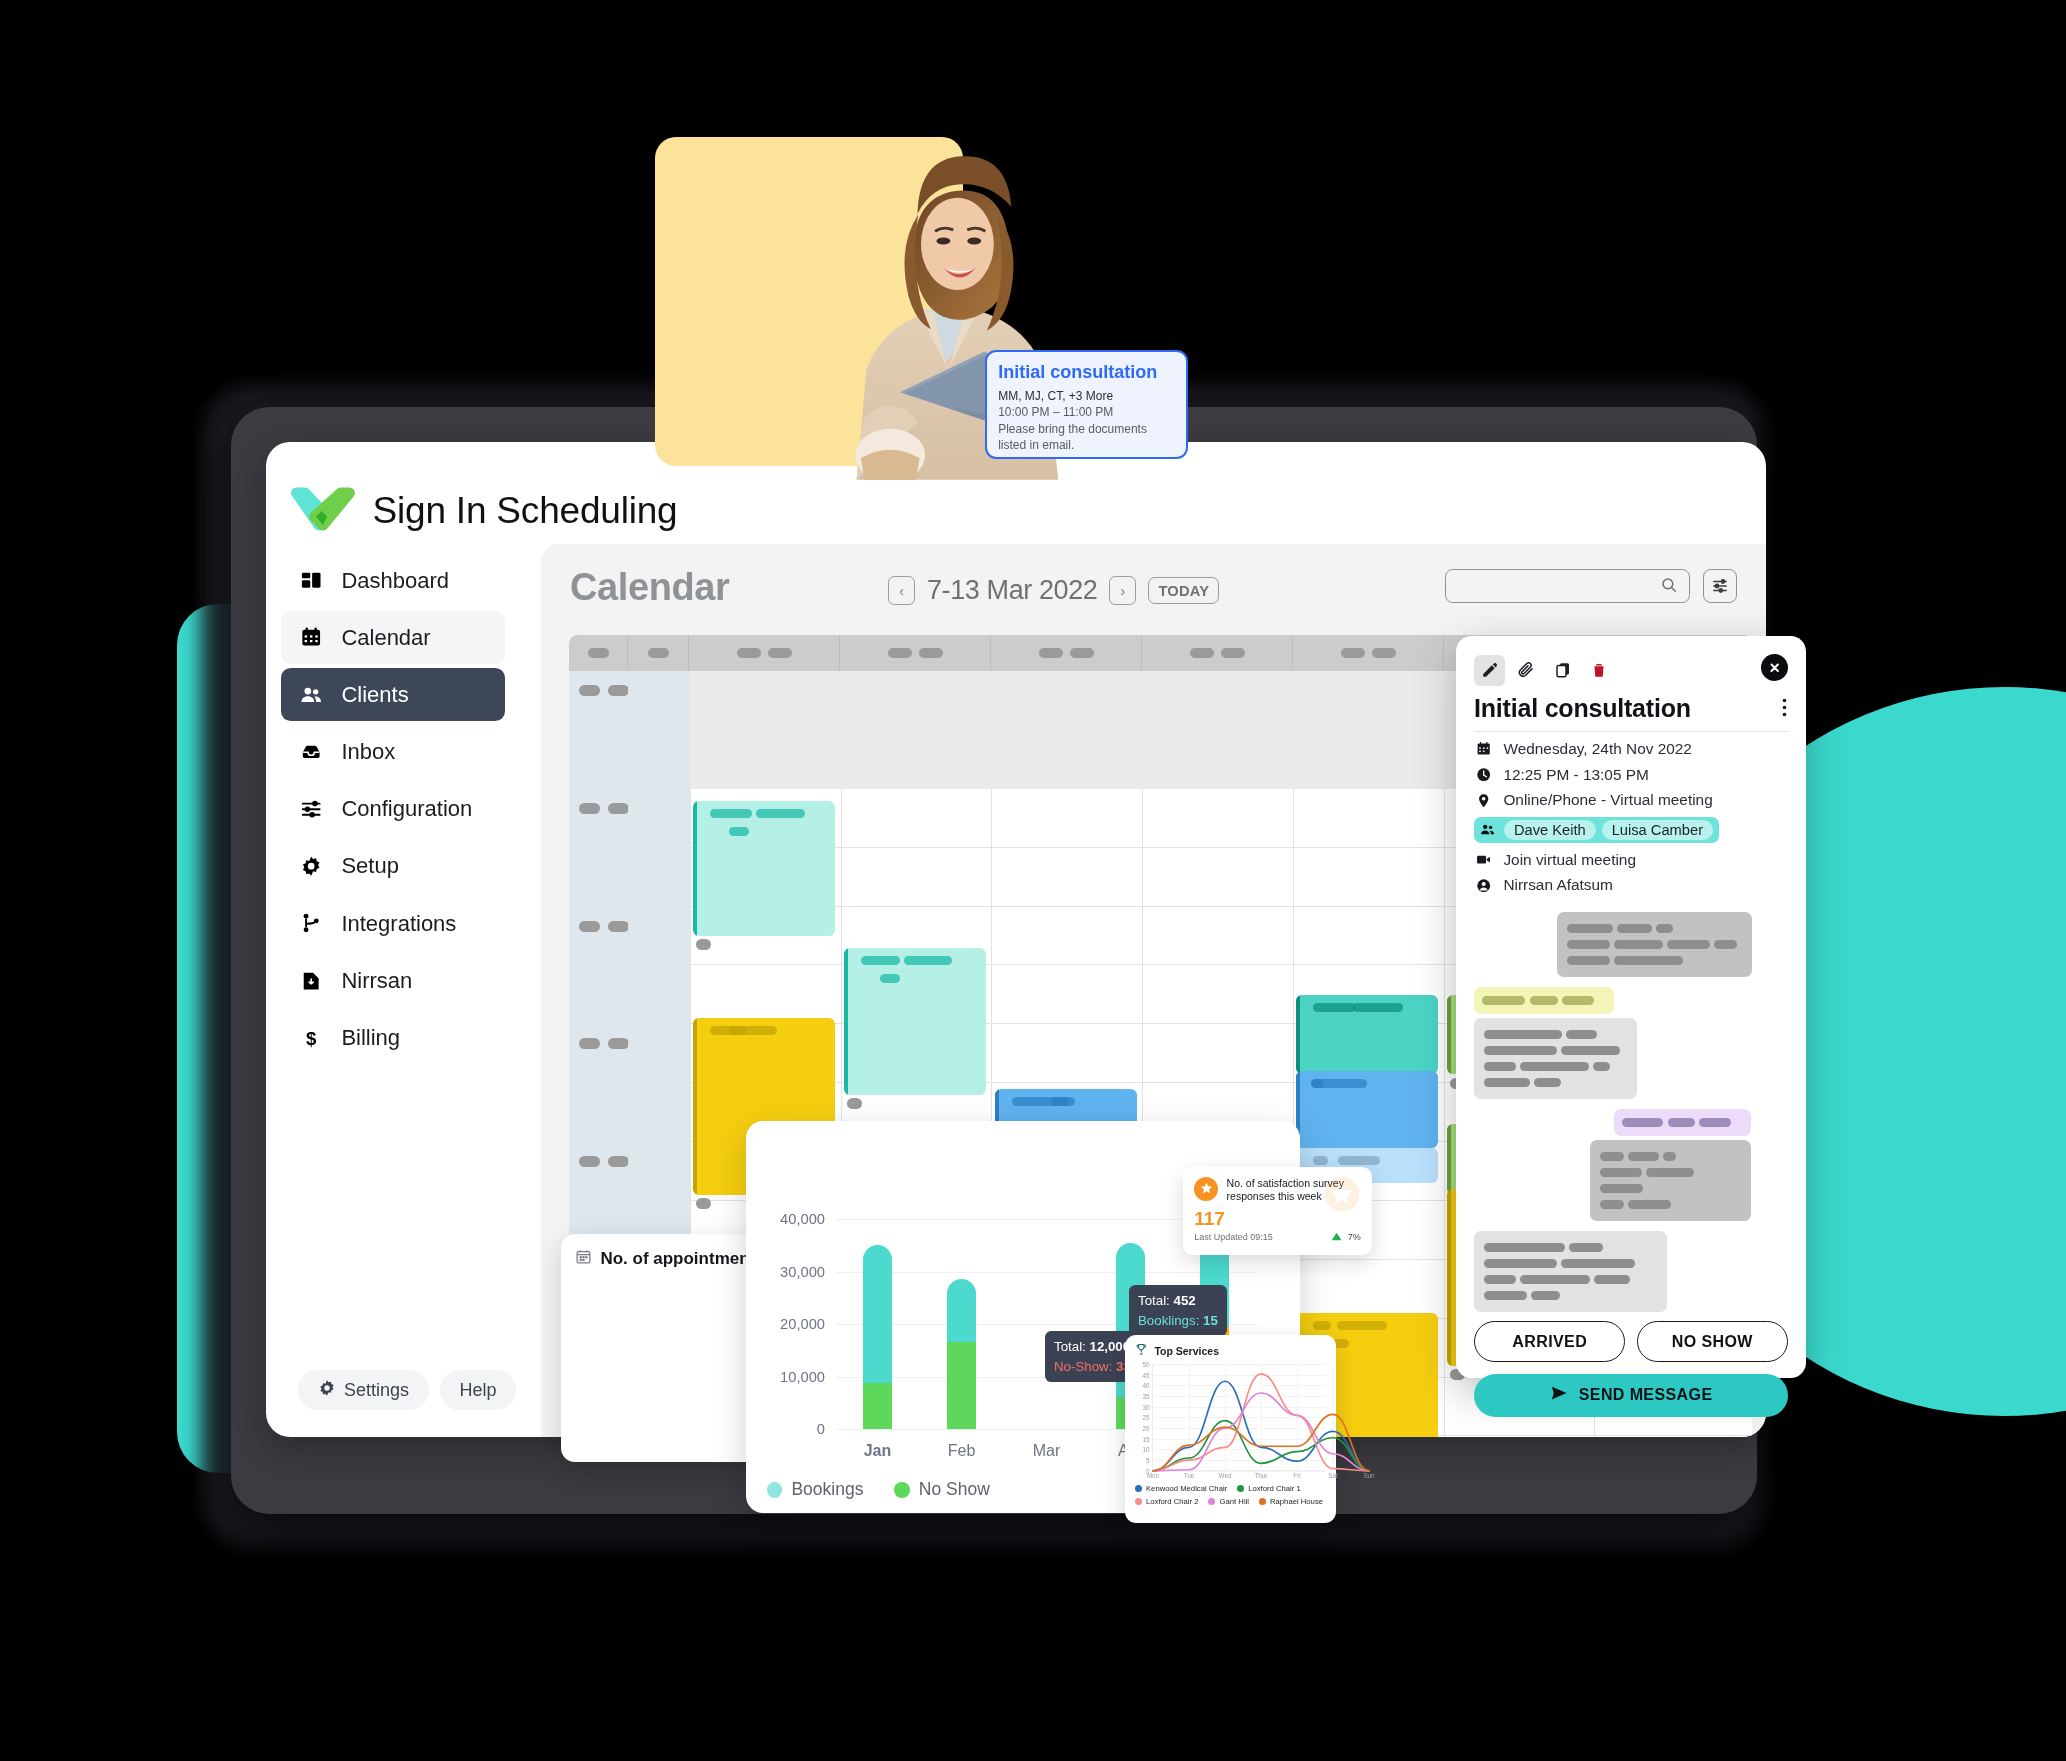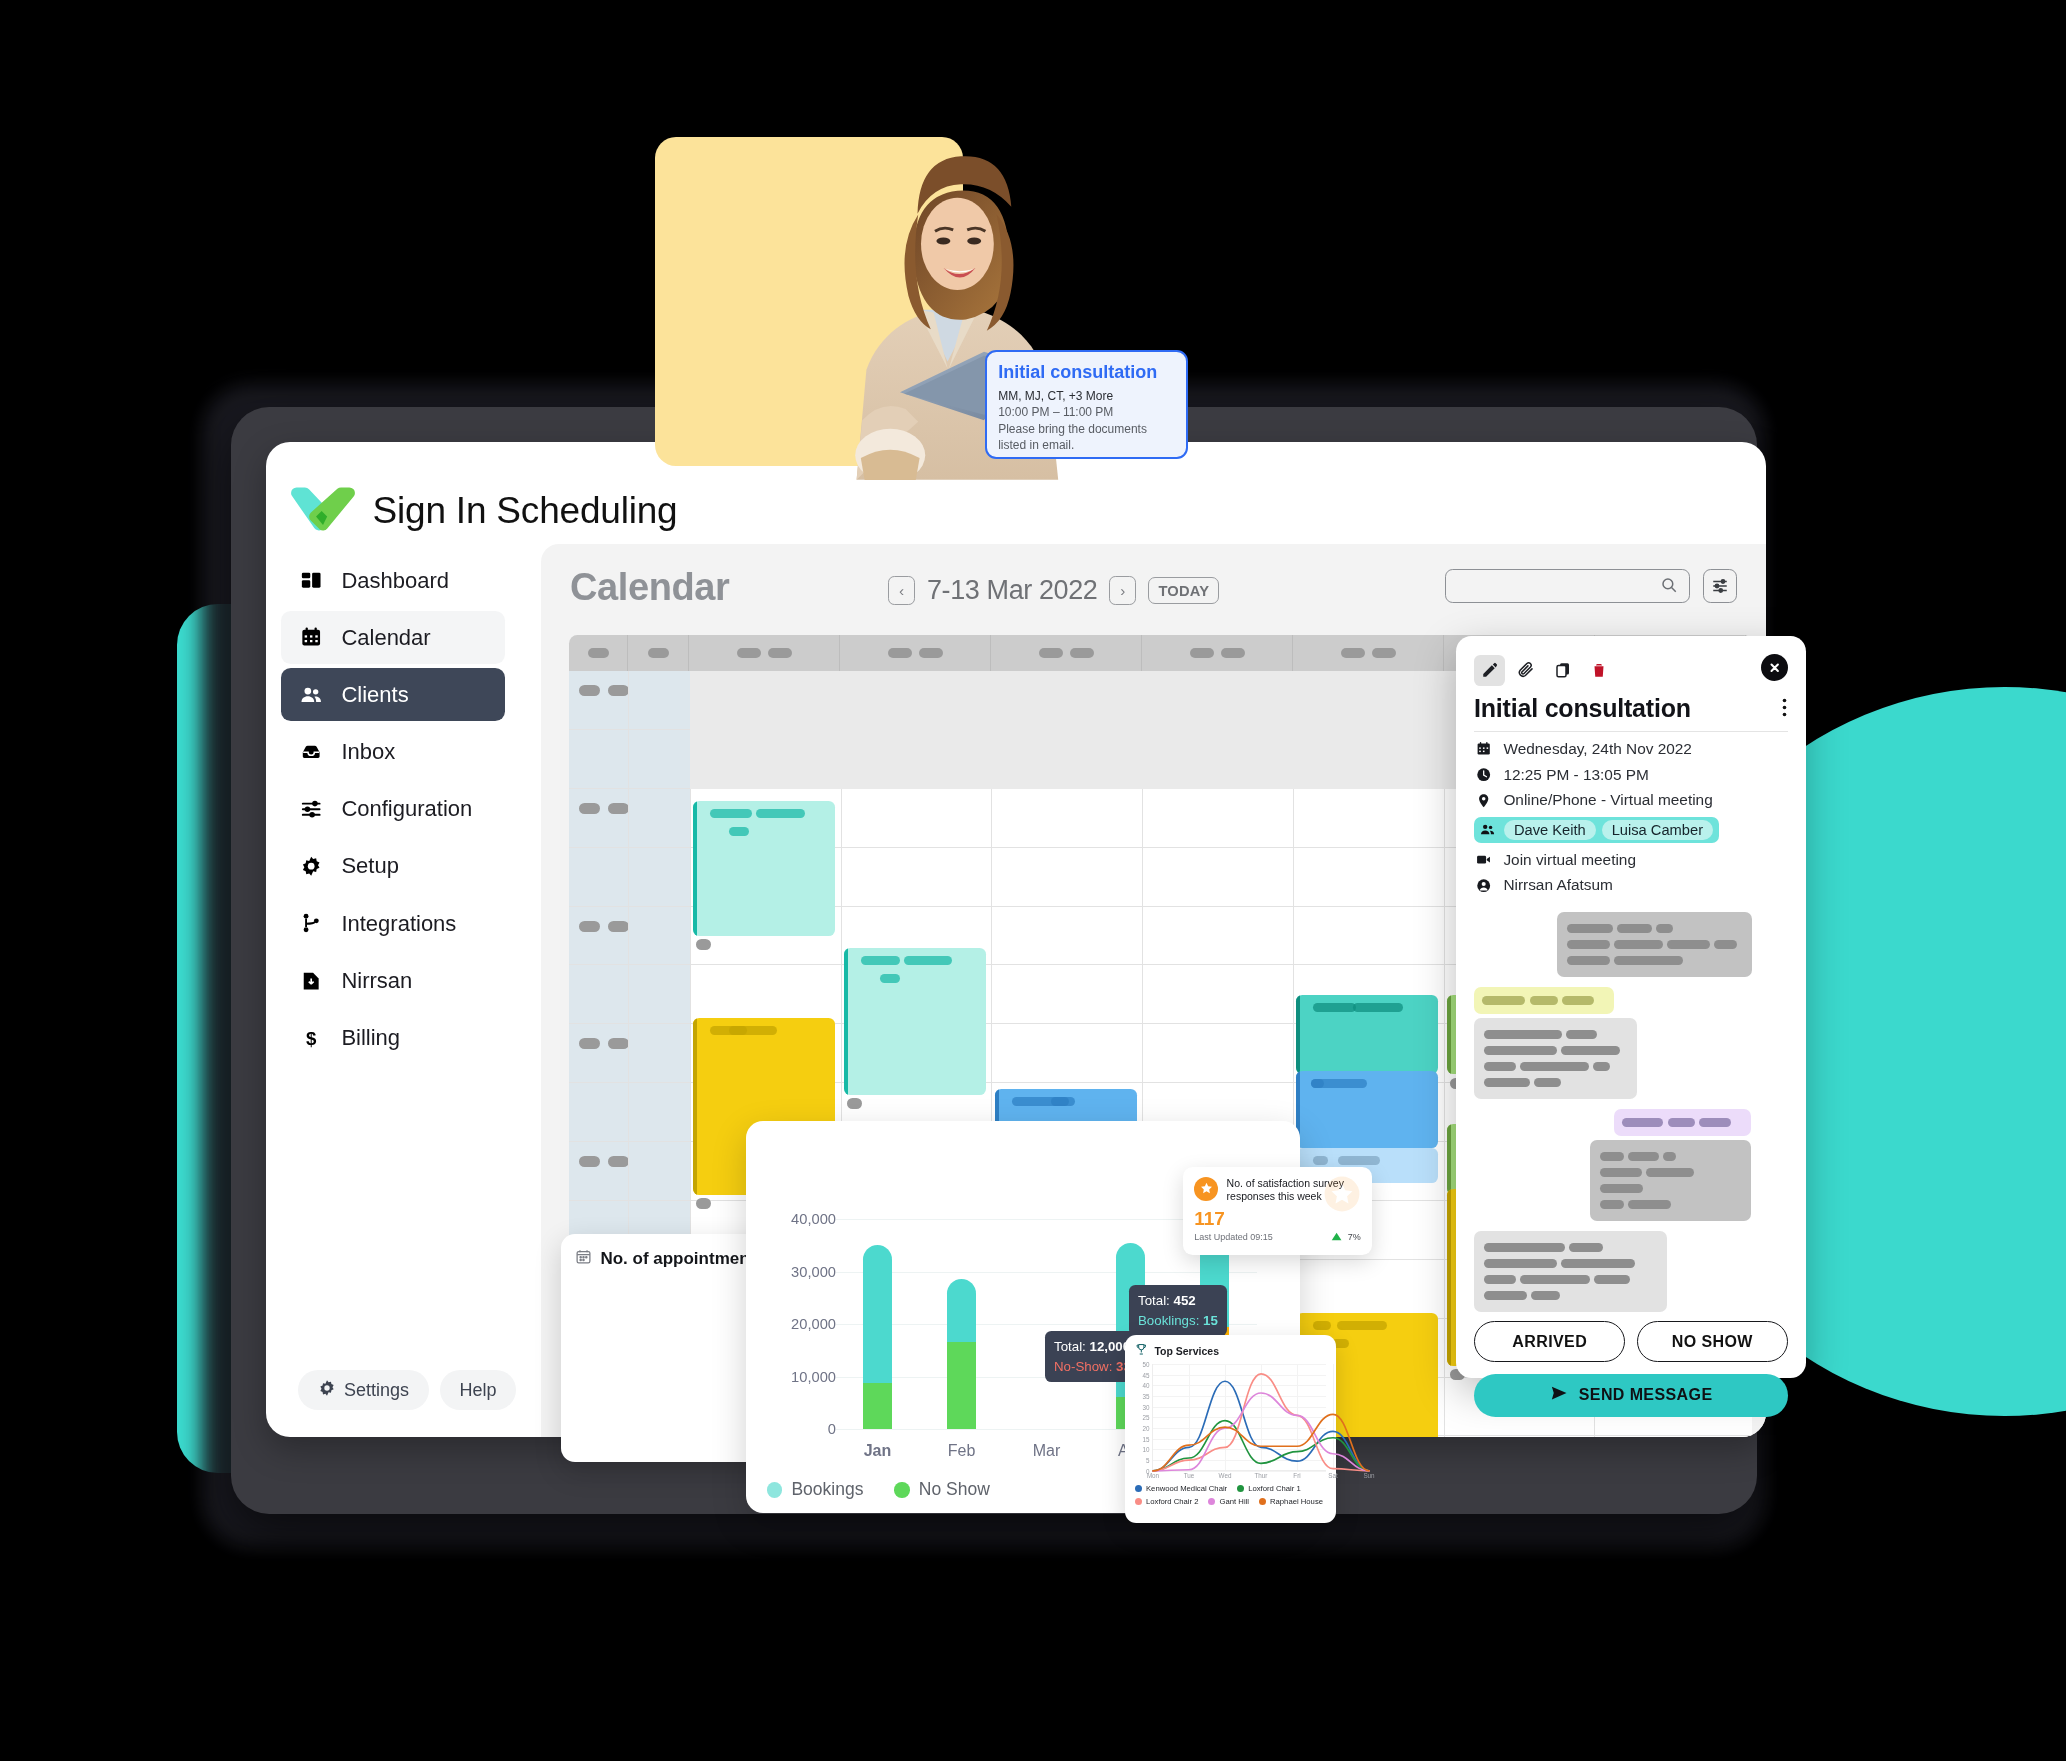--- a/index.html
+++ b/index.html
@@ -159,21 +159,21 @@
   .d-rem { font-size: 22px; font-weight: 700; color: #f2564b; line-height: 1; margin-top: 3.5px; }
   .d-rem-lbl { font-size: 11.2px; color: #62656c; font-weight: 700; margin-top: 1.4px; }
 
   
   .bar-card { position: absolute; left: 746px; top: 1121px; width: 554px; height: 392px; background: #fff; border-radius: 17px; box-shadow: 0 12.6px 35px rgba(0,0,0,.18); padding: 15.4px 18px; }
   .bc-head { display: flex; gap: 11.2px; align-items: flex-start; }
   .bc-title { font-size: 21px; font-weight: 700; color: #15171c; letter-spacing: -0.2px; }
   .bc-sub { font-size: 14px; color: #6e7178; margin-top: 2.1px; }
   .plot { position: absolute; left: 90px; top: 98px; width: 421px; height: 210px; }
   .gl { position: absolute; left: 0; right: 0; height: 0.7px; background: #edf3f3; }
-  .ylab { position: absolute; right: 100%; margin-right: 0; transform: translateY(-50%); font-size: 14.7px; color: #6f7386; white-space: nowrap; }
+  .ylab { position: absolute; right: 100%; margin-right: 11px; transform: translateY(-50%); font-size: 14.7px; color: #6f7386; white-space: nowrap; }
   .col { position: absolute; bottom: 0; width: 29px; }
   .stack-b { position: absolute; left: 0; right: 0; background: #4CD9CE; border-radius: 14.7px 14.7px 0 0; }
   .stack-n { position: absolute; left: 0; right: 0; bottom: 0; background: #5ED85A; }
   .stack-o { position: absolute; left: 0; right: 0; background: #FFB200; }
   .xlab { position: absolute; top: 100%; margin-top: 12.6px; width: 100%; text-align: center; font-size: 16px; color: #6f7386; }
   .tip-dark { position: absolute; background: #3b4254; border-radius: 6.3px; padding: 6.3px 9px; color: #fff; font-size: 13.3px; line-height: 1.45; white-space: nowrap; }
   .tip-dark b { font-weight: 700; }
   .legend { position: absolute; left: 21px; bottom: 12.6px; display: flex; gap: 31px; align-items: center; }
   .lg { display: flex; align-items: center; gap: 9px; font-size: 17.5px; color: #5f636b; }
   .dot { width: 15.4px; height: 15.4px; border-radius: 50%; }

